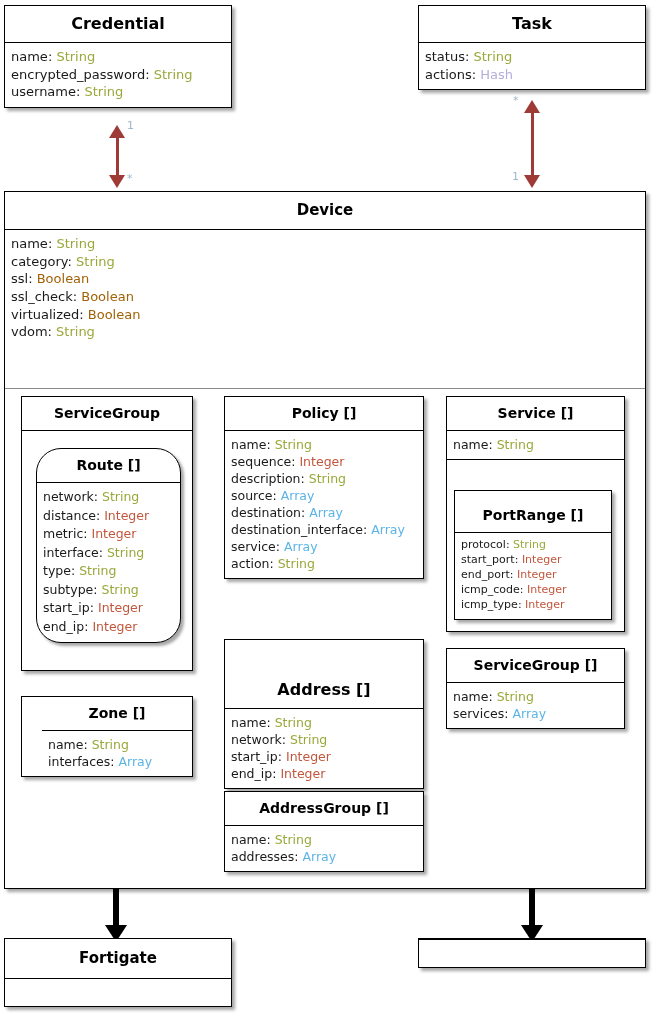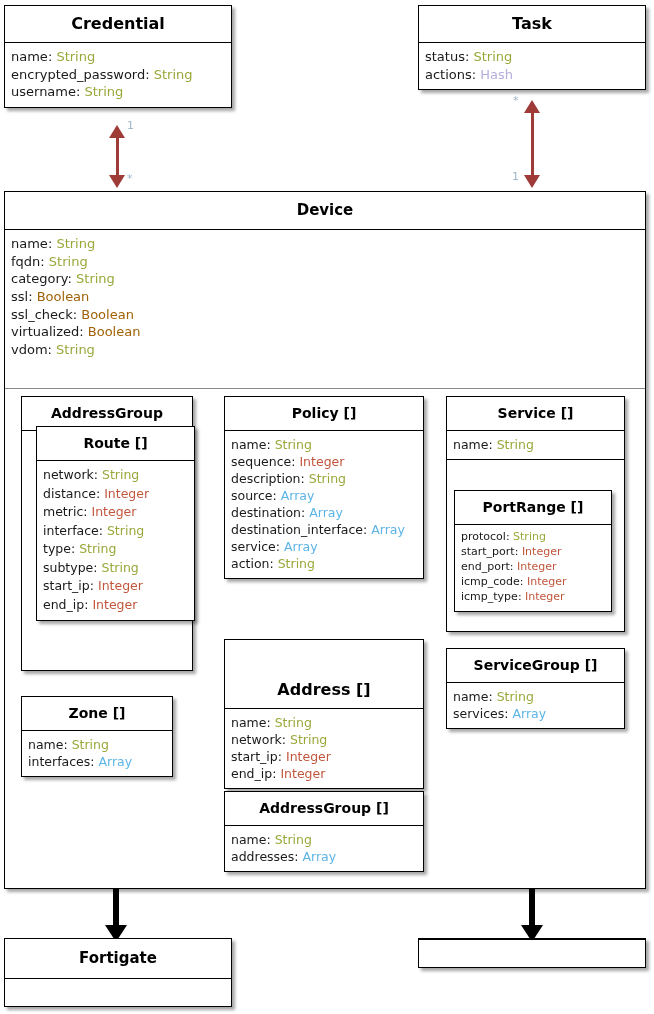--- a/index.html
+++ b/index.html
@@ -65,45 +65,45 @@
     position: absolute;
     left: 0; right: 0;
     top: 196px;
     bottom: 0;
     border-top: 1.5px solid #8a8a8a;
   }
 
   
   #routingtable    { left: 16px;  top: 204px;  width: 172px; height: 275px; }
   #routingtable > .uml-title { font-size: 14px; padding: 8px 0 9px; }
-  #route           { left: 14px;  top: 29px;   width: 159px; }
+  #route           { left: 14px;  top: 51px;   width: 145px; border-radius: 25px; }
   #route .uml-title { font-size: 14px; padding: 8px 0 9px; }
   #route .attr      { font-size: 12.5px; line-height: 1.48; }
 
-  #zone            { left: 16px;  top: 504px;  width: 152px; }
+  #zone            { left: 16px;  top: 504px;  width: 172px; padding-left: 20px; }
   #zone .uml-title  { font-size: 14px; padding: 8px 0 9px; }
   #zone .attr       { font-size: 12.5px; }
 
   #policy          { left: 219px; top: 204px;  width: 200px; }
   #policy .uml-title { font-size: 14px; padding: 8px 0 9px; }
   #policy .attr      { font-size: 12.5px; }
 
   #address         { left: 219px; top: 447px;  width: 200px; }
   #address .uml-title { font-size: 16px; padding: 8px 0 9px; margin-top: 32px; }
   #address .attr      { font-size: 12.5px; }
 
   #addressgroup    { left: 219px; top: 599px;  width: 200px; }
   #addressgroup .uml-title { font-size: 14px; padding: 8px 0 9px; }
   #addressgroup .attr      { font-size: 12.5px; }
 
   #service         { left: 441px; top: 204px;  width: 179px; height: 236px; }
   #service > .uml-title { font-size: 14px; padding: 8px 0 9px; }
   #service .svc-attrs   { font-size: 12.5px; }
   #portrange       { left: 7px;   top: 93px;   width: 158px; }
-  #portrange .uml-title { font-size: 14px; padding: 8px 0 9px; }
+  #portrange .uml-title { font-size: 14px; padding: 8px 0 9px; margin-top: 8px; }
   #portrange .attr      { font-size: 11px; }
 
   #servicegroup    { left: 441px; top: 456px;  width: 179px; }
   #servicegroup .uml-title { font-size: 14px; padding: 8px 0 9px; }
   #servicegroup .attr      { font-size: 12.5px; }
 
   
   #fortigate       { left: 4px;   top: 938px;  width: 228px; }
   #fortigate .uml-title { font-size: 15px; padding: 10px 0 11px; }
   #fortigate .empty-sec { height: 27px; }
@@ -184,31 +184,30 @@
   <div class="arrow-red-down" style="left:524px; top:175px;"></div>
   <div class="mult-label" style="left:513px; top:94px;">*</div>
   <div class="mult-label" style="left:512px; top:170px;">1</div>
 </div>
 
 <div class="uml" id="device">
   <div class="uml-title">Device</div>
   <div class="uml-sep"></div>
   <div class="uml-attrs device-attrs">
     <div class="attr"><span>name</span>: <span class="t-String">String</span></div>
-    <div class="attr"><span>fqdn</span>: <span class="t-String">String</span></div>
     <div class="attr"><span>category</span>: <span class="t-String">String</span></div>
     <div class="attr"><span>ssl</span>: <span class="t-Boolean">Boolean</span></div>
     <div class="attr"><span>ssl_check</span>: <span class="t-Boolean">Boolean</span></div>
     <div class="attr"><span>virtualized</span>: <span class="t-Boolean">Boolean</span></div>
     <div class="attr"><span>vdom</span>: <span class="t-String">String</span></div>
   </div>
   <div class="device-body"></div>
 
   <div class="uml" id="routingtable">
-    <div class="uml-title">AddressGroup</div>
+    <div class="uml-title">ServiceGroup</div>
     <div class="uml-sep"></div>
     <div class="uml" id="route">
       <div class="uml-title">Route []</div>
       <div class="uml-sep"></div>
       <div class="uml-attrs">
         <div class="attr"><span>network</span>: <span class="t-String">String</span></div>
         <div class="attr"><span>distance</span>: <span class="t-Integer">Integer</span></div>
         <div class="attr"><span>metric</span>: <span class="t-Integer">Integer</span></div>
         <div class="attr"><span>interface</span>: <span class="t-String">String</span></div>
         <div class="attr"><span>type</span>: <span class="t-String">String</span></div>

